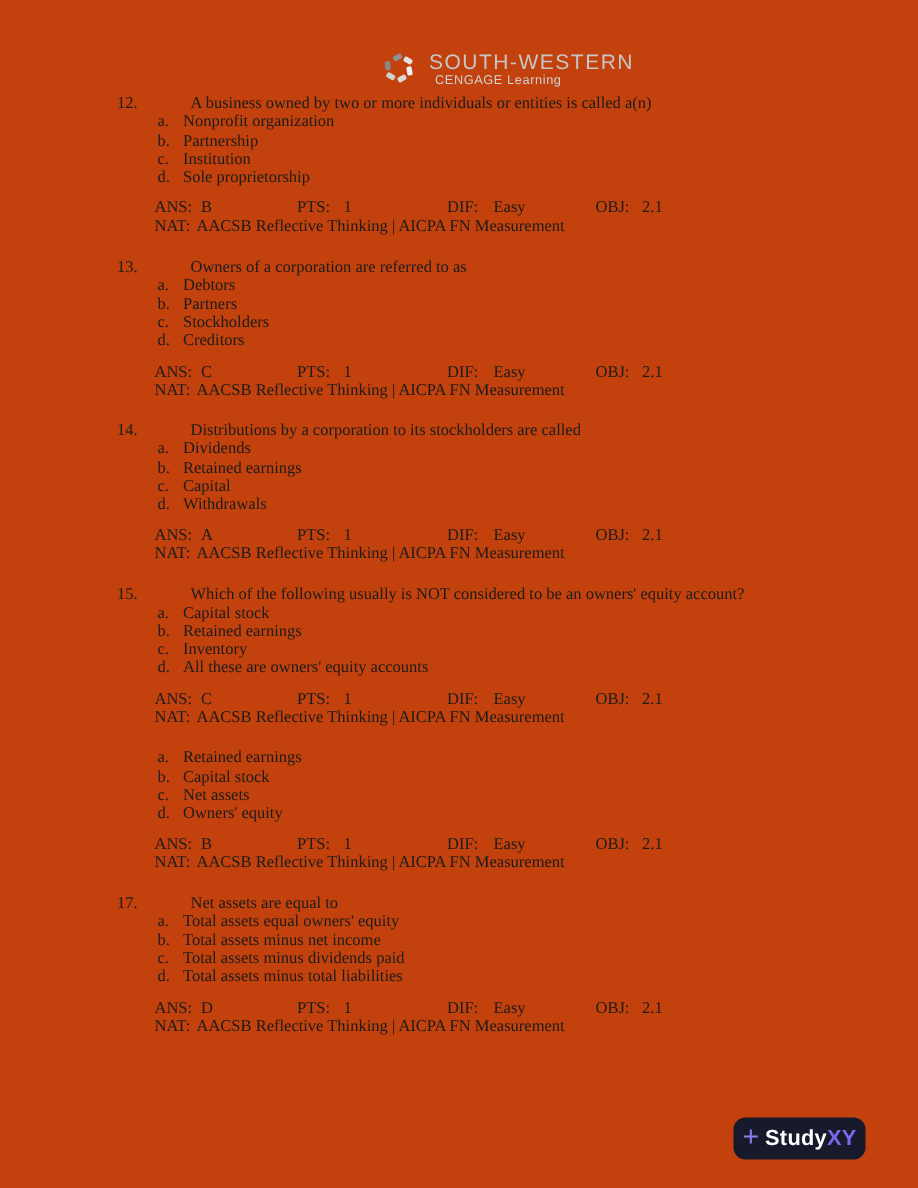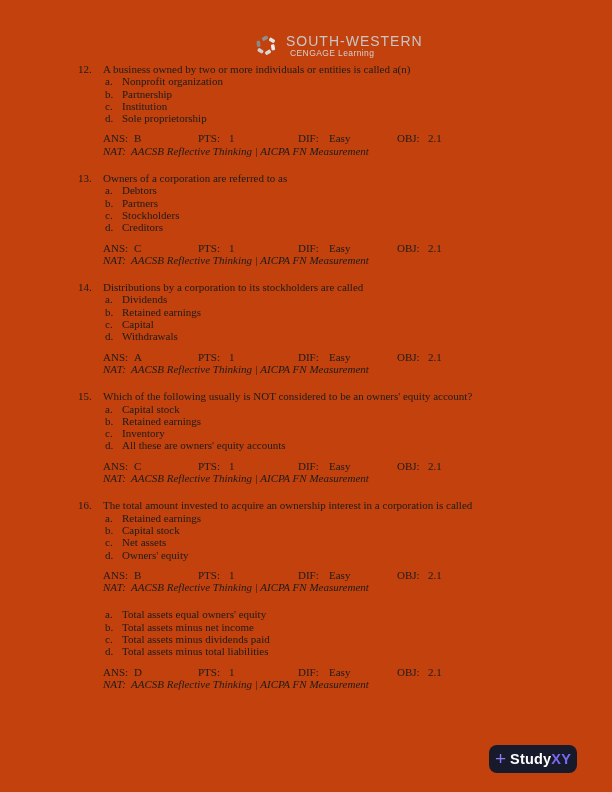--- a/index.html
+++ b/index.html
@@ -25,33 +25,33 @@
   .logo-sub {
     position:absolute; left:36px; top:17px;
     font-family:"Liberation Sans", sans-serif;
     font-size:8.5px; letter-spacing:0.4px;
     color:#d2d2d2; white-space:nowrap;
   }
 
   
   .content { position:absolute; left:78px; top:63px; width:475px; }
   .question { font-size:11px; line-height:12.3px; margin-bottom:15px; }
-  .q-line { display:flex; }
+  .q-line { display:flex;gap:24px; }
   .q-num { width:25px; flex:none; }
   .q-text { flex:1; }
   .opt { display:flex; padding-left:27px; }
   .opt-letter { width:17px; flex:none; }
   .ans-block { margin-top:8px; margin-left:25px; }
   .stats { display:flex; }
   .stat { display:flex;align-items:flex-end; }
   .stat-ans { width:95px; }
   .stat-pts { width:100px; }
   .stat-dif { width:99px; }
   .lbl { display:inline-block; width:31px; flex:none; }
-  .nat-line { display:flex;font-style:italic; }
+  .nat-line { display:flex; }
   .nat-lbl { width:28px; flex:none; }
 
   
   .badge {
     position:absolute; left:489px; top:745px;
     width:88px; height:28px;
     background:#171a2b; border-radius:8px;
     display:flex; align-items:center; justify-content:center;
     gap:4px; cursor:pointer;
     font-family:"Liberation Sans", sans-serif;
@@ -269,24 +269,20 @@
           </span>
         </div>
         <div class="nat-line">
           <span class="nat-lbl lbl">NAT:</span>
           <span class="val">AACSB Reflective Thinking | AICPA FN Measurement</span>
         </div>
       </div>
     </div>
 
     <div class="question">
-      <div class="q-line">
-        <span class="q-num">16.</span>
-        <span class="q-text">The total amount invested to acquire an ownership interest in a corporation is called</span>
-      </div>
       <div class="opt">
         <span class="opt-letter">a.</span>
         <span class="opt-text">Retained earnings</span>
       </div>
       <div class="opt">
         <span class="opt-letter">b.</span>
         <span class="opt-text">Capital stock</span>
       </div>
       <div class="opt">
         <span class="opt-letter">c.</span>
@@ -316,20 +312,24 @@
           </span>
         </div>
         <div class="nat-line">
           <span class="nat-lbl lbl">NAT:</span>
           <span class="val">AACSB Reflective Thinking | AICPA FN Measurement</span>
         </div>
       </div>
     </div>
 
     <div class="question">
+      <div class="q-line">
+        <span class="q-num">17.</span>
+        <span class="q-text">Net assets are equal to</span>
+      </div>
       <div class="opt">
         <span class="opt-letter">a.</span>
         <span class="opt-text">Total assets equal owners' equity</span>
       </div>
       <div class="opt">
         <span class="opt-letter">b.</span>
         <span class="opt-text">Total assets minus net income</span>
       </div>
       <div class="opt">
         <span class="opt-letter">c.</span>

